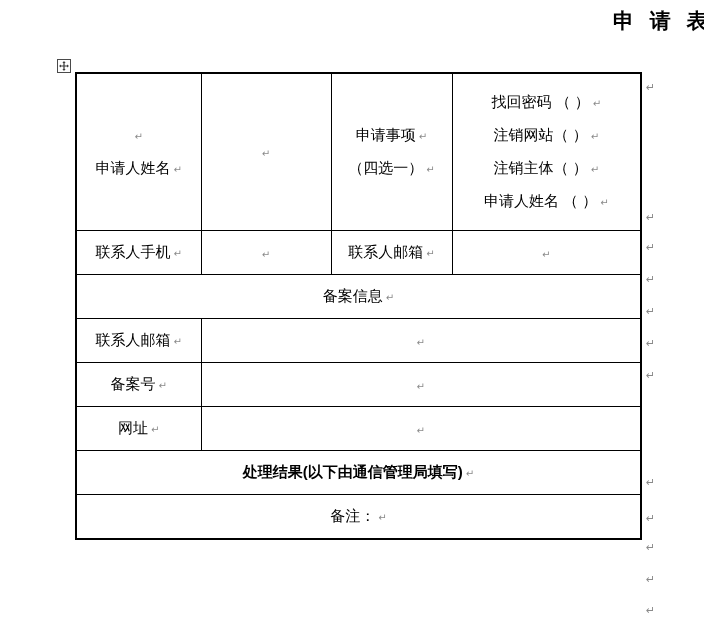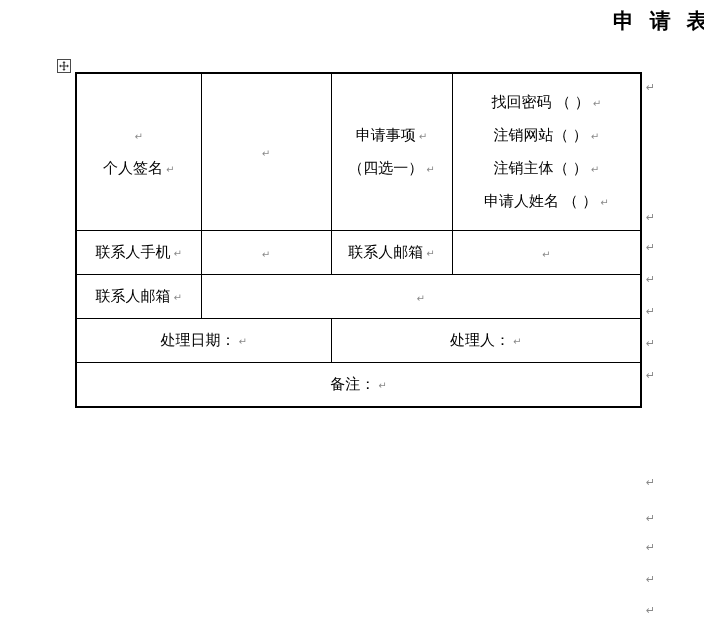--- a/index.html
+++ b/index.html
@@ -89,21 +89,21 @@
     <col style="width:125px">
       <col style="width:130px">
       <col style="width:121px">
       <col style="width:189px">
   </colgroup>
 
   <tbody>
       <tr style="height:131px">
     <td class="vtop pt2">
       <div class="line"><span class="pmark pmark-only">↵</span></div>
-      <div class="line"><span>个人签名</span><span class="pmark">↵</span></div>
+      <div class="line"><span>申请人姓名</span><span class="pmark">↵</span></div>
     </td>
     <td class="vtop pt2">
       <div class="line"><span class="pmark pmark-only">↵</span></div>
     </td>
     <td>
       <div class="line"><span>申请事项</span><span class="pmark">↵</span></div>
       <div class="line"><span>（四选一）</span><span class="pmark">↵</span></div>
     </td>
     <td class="vtop left pt2">
       <div class="line"><span>找回密码 （  ）</span><span class="pmark">↵</span></div>
@@ -113,35 +113,45 @@
     </td>
   </tr>
 
   <tr style="height:38px">
     <td><span>联系人手机</span><span class="pmark">↵</span></td>
     <td><span class="pmark pmark-only">↵</span></td>
     <td><span>联系人邮箱</span><span class="pmark">↵</span></td>
     <td><span class="pmark pmark-only">↵</span></td>
   </tr>
 
+  <tr style="height:32px">
+    <td colspan="4"><span>备案信息</span><span class="pmark">↵</span></td>
+  </tr>
 
   <tr style="height:32px">
     <td><span>联系人邮箱</span><span class="pmark">↵</span></td>
     <td colspan="3"><span class="pmark pmark-only">↵</span></td>
   </tr>
 
+  <tr style="height:32px">
+    <td><span>备案号</span><span class="pmark">↵</span></td>
+    <td colspan="3"><span class="pmark pmark-only">↵</span></td>
+  </tr>
+
+  <tr style="height:32px">
+    <td><span>网址</span><span class="pmark">↵</span></td>
+    <td colspan="3"><span class="pmark pmark-only">↵</span></td>
+  </tr>
 
 
+  <tr style="height:37px">
+    <td colspan="4" class="bold-row"><span>处理结果(以下由通信管理局填写)</span><span class="pmark">↵</span></td>
+  </tr>
 
 
-
-  <tr style="height:32px">
-    <td colspan="2" class="left"><span>处理日期：</span><span class="pmark">↵</span></td>
-    <td colspan="2" class="left"><span>处理人：</span><span class="pmark">↵</span></td>
-  </tr>
 
 
   <tr style="height:42px">
     <td colspan="4" class="left vtop pt5"><span>备注：</span><span class="pmark">↵</span></td>
   </tr>
 </tbody>
   </table>
 
 <div class="eor" style="top:81px">↵</div>
 <div class="eor" style="top:211px">↵</div>

